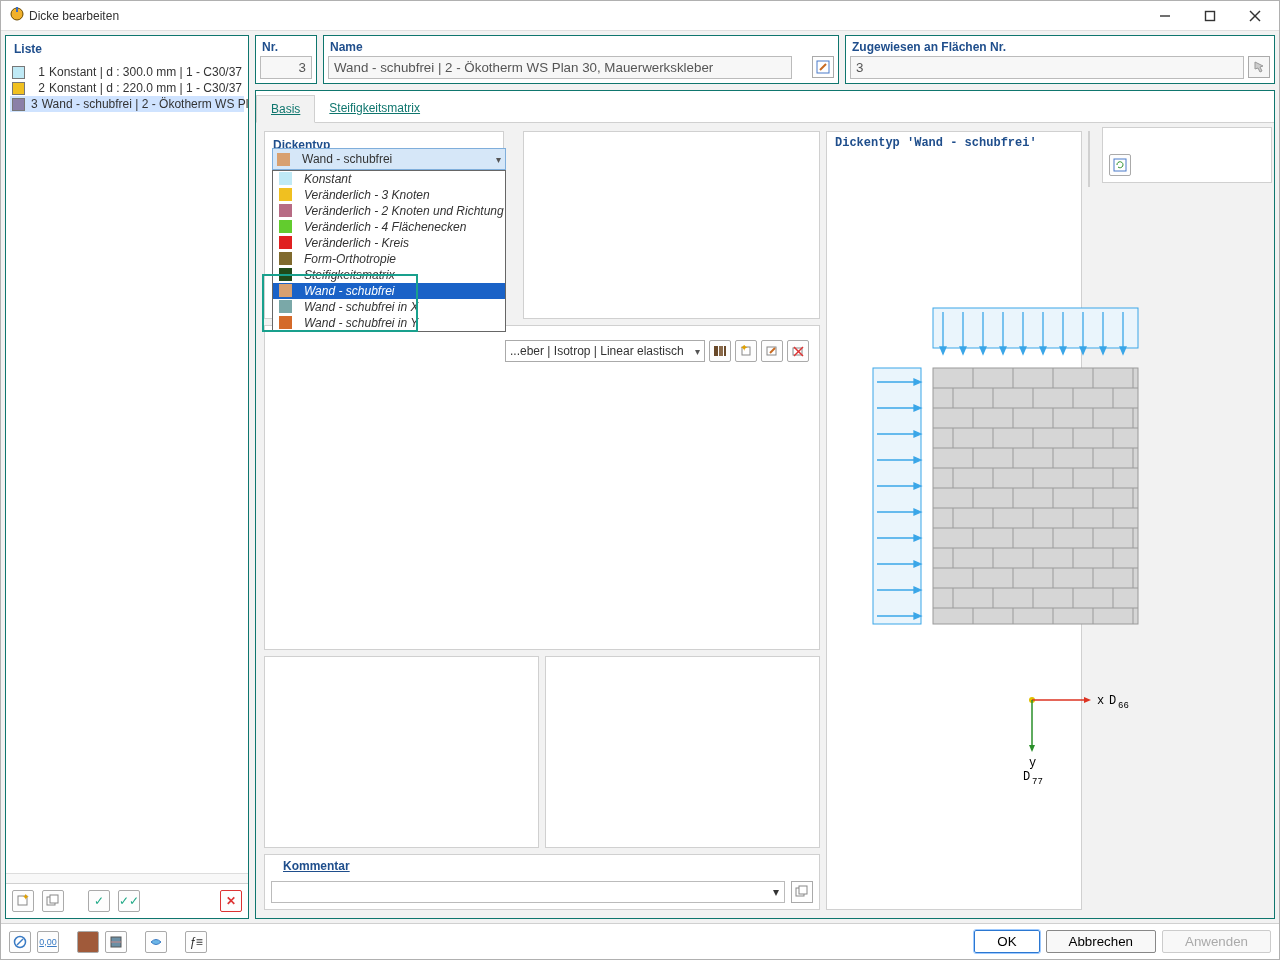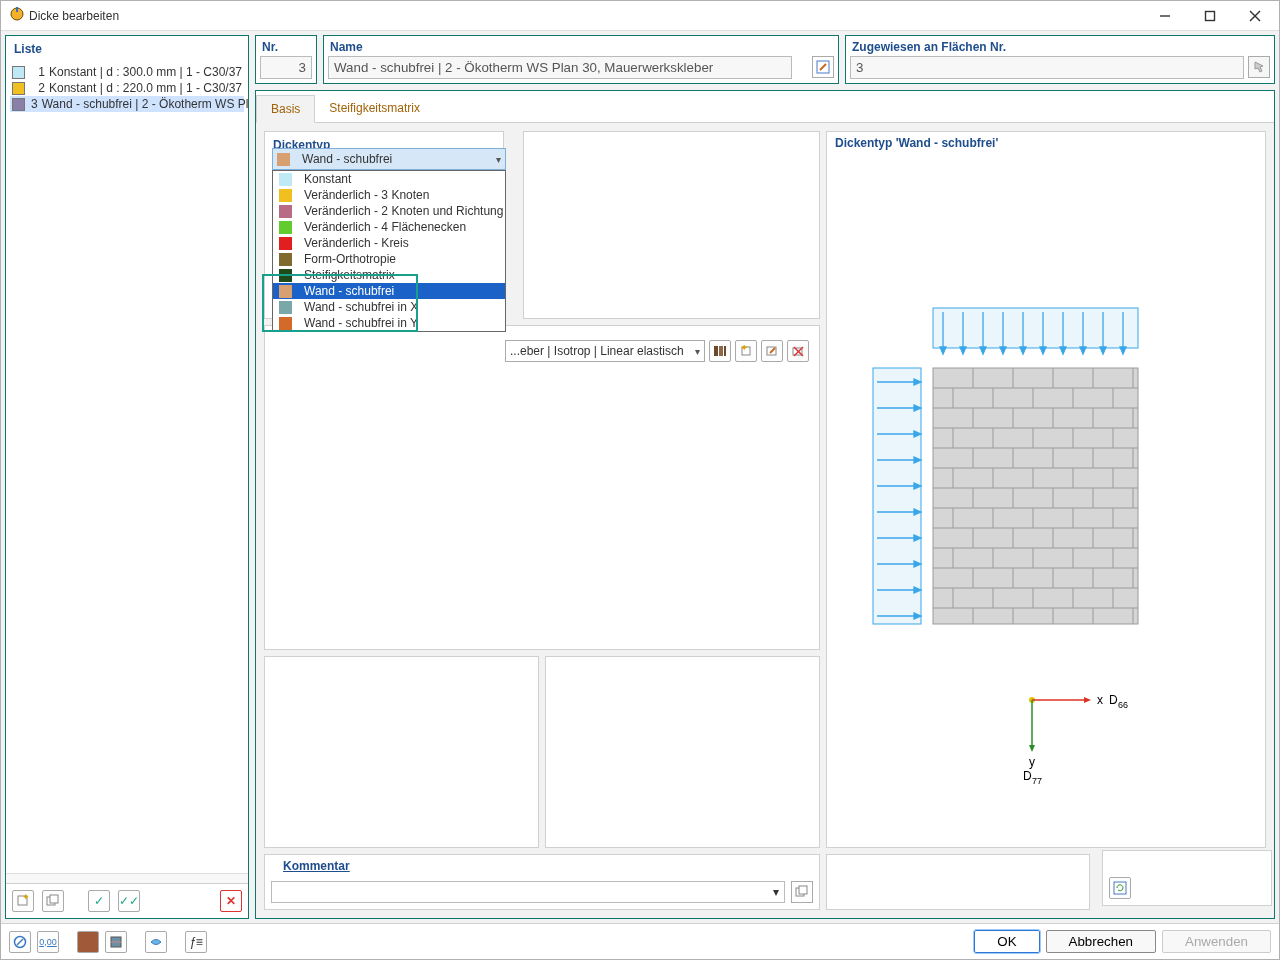--- a/index.html
+++ b/index.html
@@ -91,32 +91,32 @@
   }
   .assigned-box { width:430px; }
   .assigned-row { display:flex; margin:0 4px 4px; gap:4px;}
   .assigned-input { flex:1; text-align:left; }
   .pick-btn { width:22px; height:22px; border:1px solid #aaa; background:#f6f6f6; display:flex;align-items:center;justify-content:center; color:#aaa;}
   .tabrow {
     display:flex; border-bottom:1px solid #d0d0d0; background:#fff;
     padding-top:4px;
   }
   .tab {
-    padding:6px 14px; color:#a16207;
+    padding:6px 14px; color:#0f766e;text-decoration:underline;
   }
   .tab.active {
     background:#f2f2f2;
     border:1px solid #d0d0d0; border-bottom:1px solid #f2f2f2;
     margin-bottom:-1px;
   }
   .mainarea { flex:1; display:flex; gap:6px; }
   .leftcol {
     width:556px; display:flex; flex-direction:column; gap:6px;
   }
-  .rightcol { flex:1; display:flex; flex-direction:column; gap:6px;}
+  .rightcol { flex:1; display:flex; flex-direction:row; gap:6px;font-family:Liberation Mono, monospace;}
   .subpanel { background:#fff; border:1px solid #d0d0d0; }
   .dickentyp-panel { height:188px; }
   .material-panel { flex:1; position:relative; }
   .combo {
     display:flex; align-items:center; border:1px solid #aaa; background:#fff; padding:2px 4px;
     height:22px;
   }
   .combo .arrow { margin-left:auto; font-size:10px; color:#555; }
   .mat-row {
     display:flex; align-items:center; gap:4px; margin: 8px 10px;
@@ -146,21 +146,21 @@
   }
   .dd-trigger {
     display:flex; align-items:center; border:1px solid #7faedb; background:#d6e7f8;
     height:22px; padding:0 4px; gap:6px;
   }
   .dd-trigger .arrow{margin-left:auto;font-size:10px;color:#555;}
   .dd-list {
     border:1px solid #666;
   }
   .dd-item {
-    display:flex; align-items:flex-end; padding:1px 6px; gap:6px; height:16px; white-space:nowrap;
+    display:flex; align-items:flex-start; padding:1px 6px; gap:6px; height:16px; white-space:nowrap;font-style:italic;
   }
   .dd-item.sel { background:#1a62c7; color:#fff; }
   .dd-item .sq { border:none; width:13px;height:13px;}
   .hl-box {
     position:absolute; left:262px; top:274px; width:156px; height:58px;
     border:2px solid #19a08d; z-index:60; pointer-events:none;
   }
   
   .preview-panel { flex:1; position:relative; }
   .preview-header { position:absolute; top:4px; left:8px; color:#1f4e8c; font-weight:bold;}

